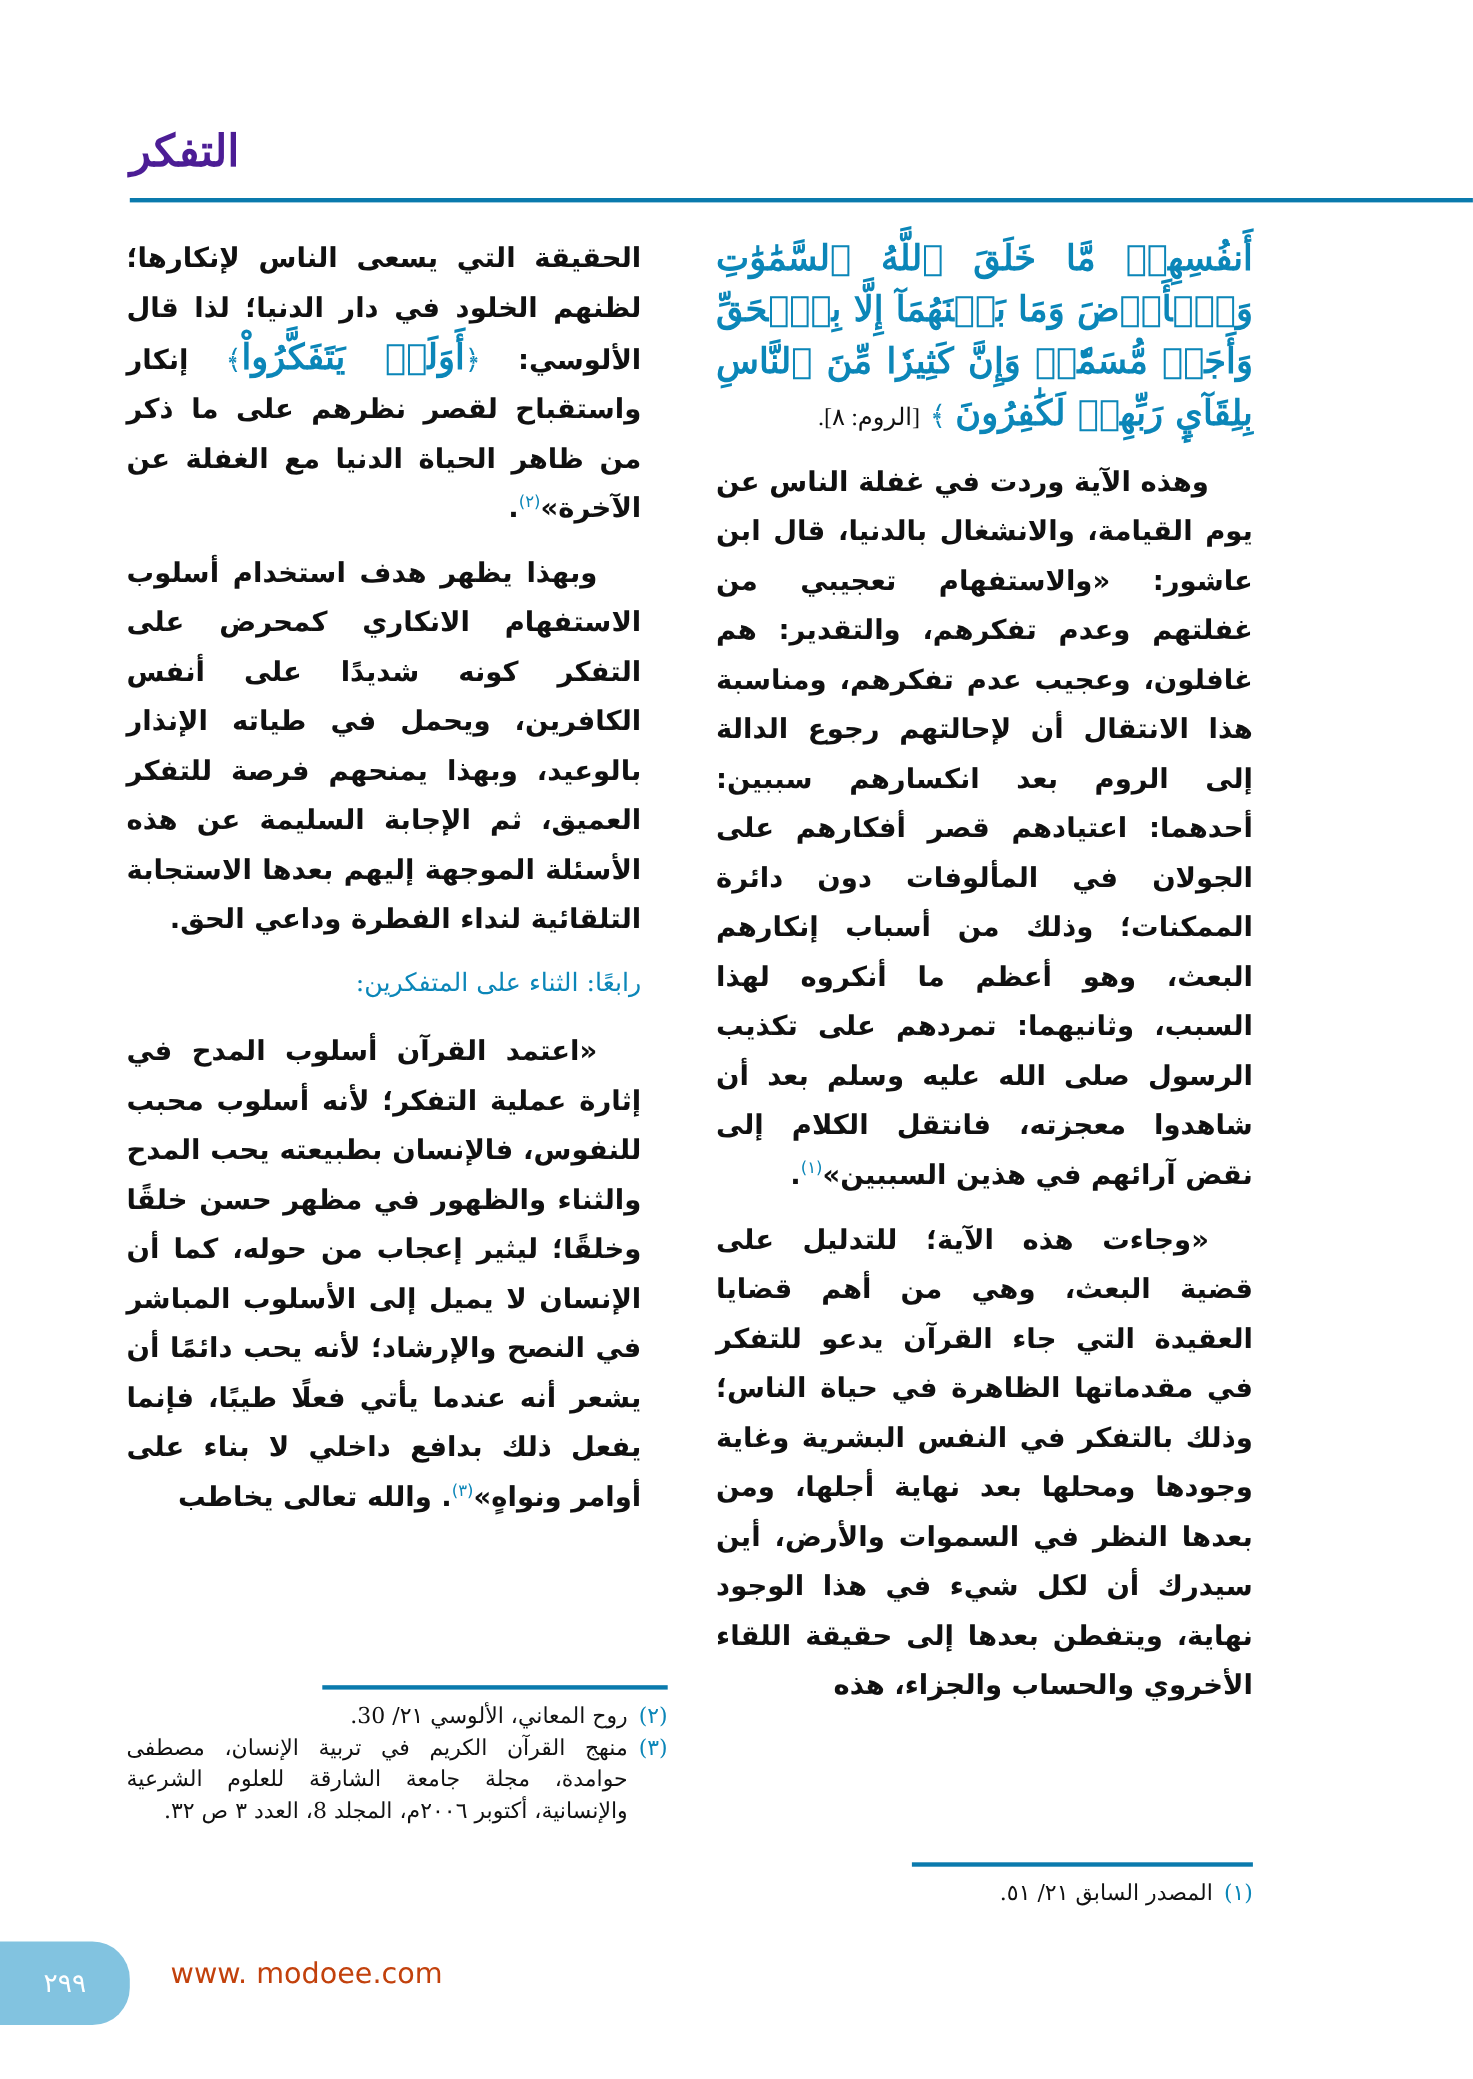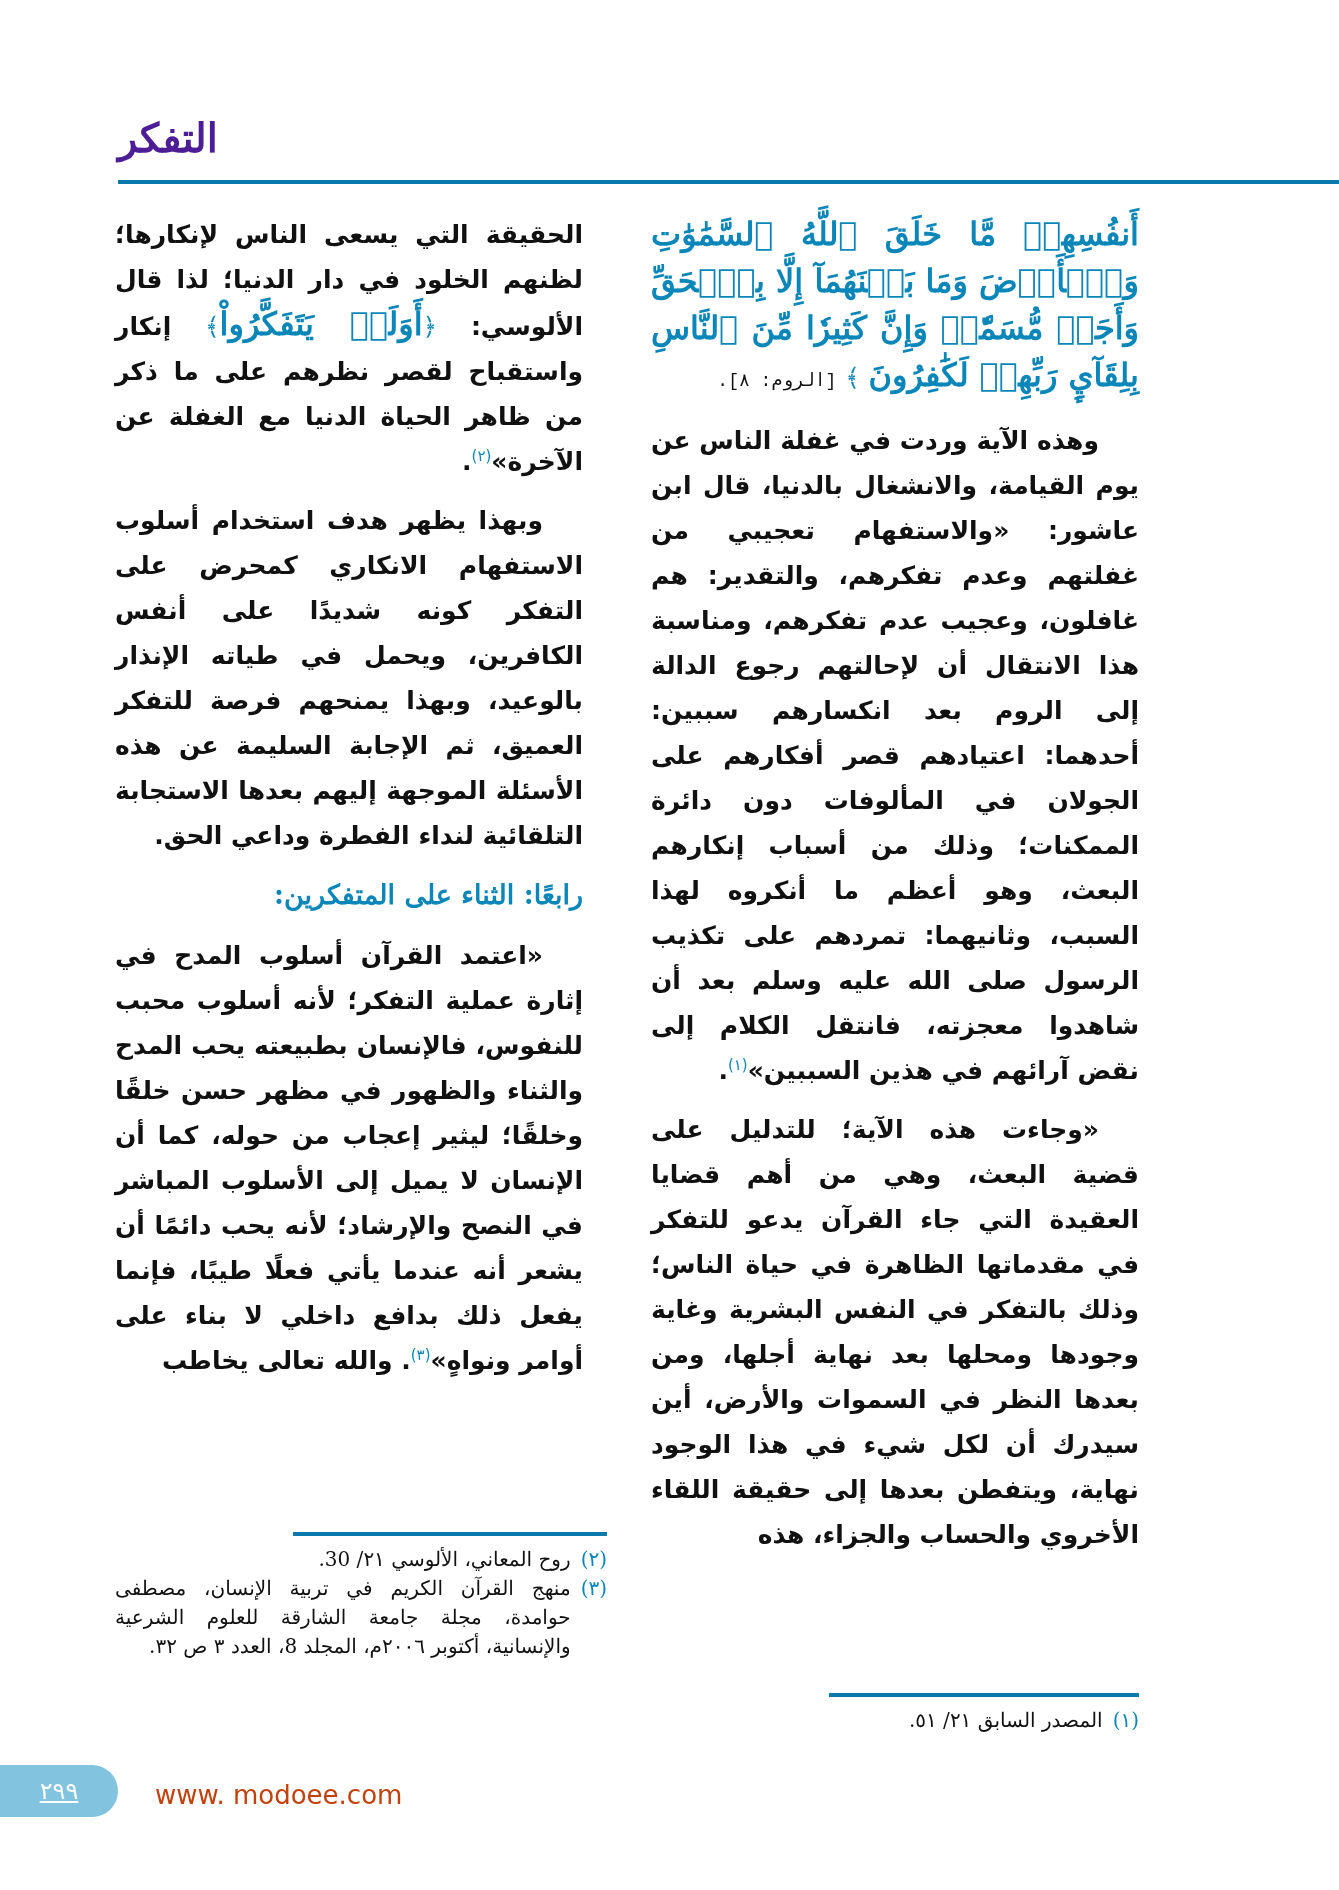--- a/index.html
+++ b/index.html
@@ -22,47 +22,47 @@
   }
   .col-right { right: 200px; left: 651px; top: 212px; }
   .col-left { right: 756px; left: 115px; top: 212px; }
   .p { margin: 0 0 14px 0; text-align-last: right; }
   .indent { text-indent: 40px; }
   .verse {
     color: #0b86b8; font-family: "DejaVu Serif", serif; font-weight: bold;
     font-size: 32px;
   }
   .orn { color: #0b86b8; font-weight: normal; }
-  .ref { font-weight: normal; font-size: 18px; font-family: Liberation Mono, monospace; }
+  .ref { font-weight: normal; font-size: 22px; font-family: Liberation Serif, serif; }
   .fnref {
     color: #0b86b8; font-size: 15px; font-weight: normal;
     vertical-align: super; line-height: 0;
   }
   .subheading {
-    color: #0b86b8; font-weight: bold; font-family: "DejaVu Serif", serif;
-    font-size: 27px; margin: 6px 0 16px 0;
+    color: #0b86b8; font-weight: normal; font-family: "DejaVu Serif", serif;
+    font-size: 23px; margin: 6px 0 16px 0;
   }
   .fn-rule {
     position: absolute; height: 4px; background: #0a7aad;
   }
   .fn-rule-right { left: 829px; right: 200px; top: 1693px; }
   .fn-rule-left { left: 293px; right: 732px; top: 1532px; }
   .footnotes {
     position: absolute; direction: rtl; font-family: "DejaVu Serif", serif;
     font-size: 20px; line-height: 29px; color: #111;
   }
   .fn-right { right: 200px; left: 651px; top: 1706px; }
   .fn-left { right: 732px; left: 115px; top: 1545px; }
   .fn { display: flex; gap: 10px; text-align: justify; }
   .fn-num { color: #0b86b8; flex: 0 0 auto; }
   .page-tab {
-    position: absolute; left: 0; top: 1765px; width: 118px; height: 52px;
+    position: absolute; left: 0; top: 1765px; width: 118px; height: 76px;
     background: #82c3e0; border-radius: 0 34px 34px 0;
     color: #ffffff; font-size: 24px; display: flex; align-items: center;
-    justify-content: center; font-family: "DejaVu Sans", sans-serif; text-decoration: underline;
+    justify-content: center; font-family: "DejaVu Sans", sans-serif;
   }
   .site-url {
     position: absolute; left: 155px; top: 1780px; font-size: 26px;
     color: #c2410c; font-family: "DejaVu Sans", sans-serif;
   }
 </style>
 </head>
 <body>
 
 <div class="header-title">التفكر</div>

